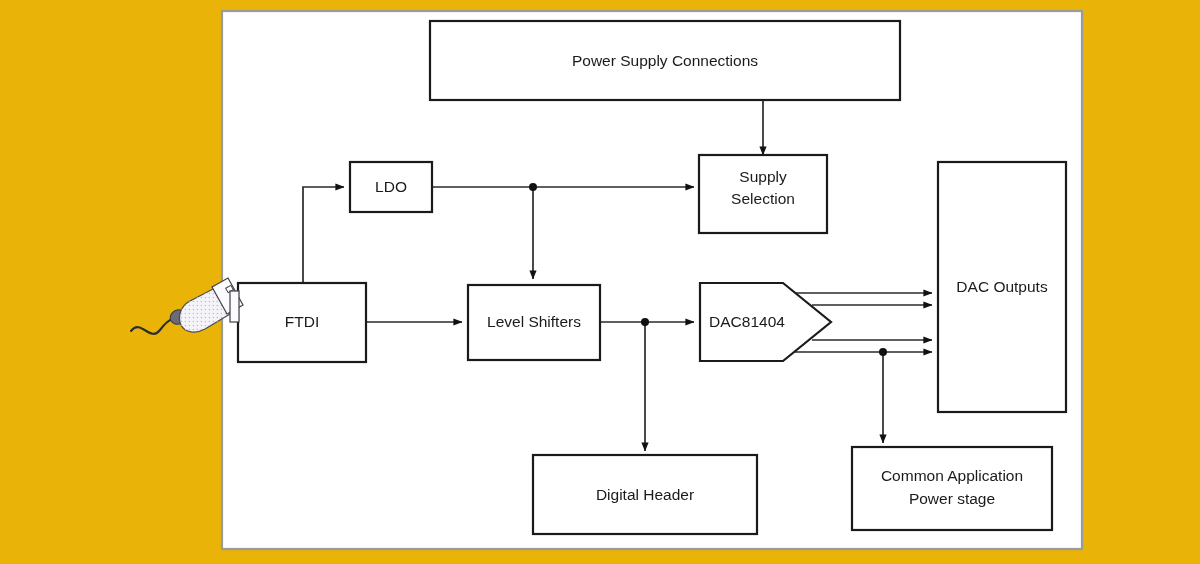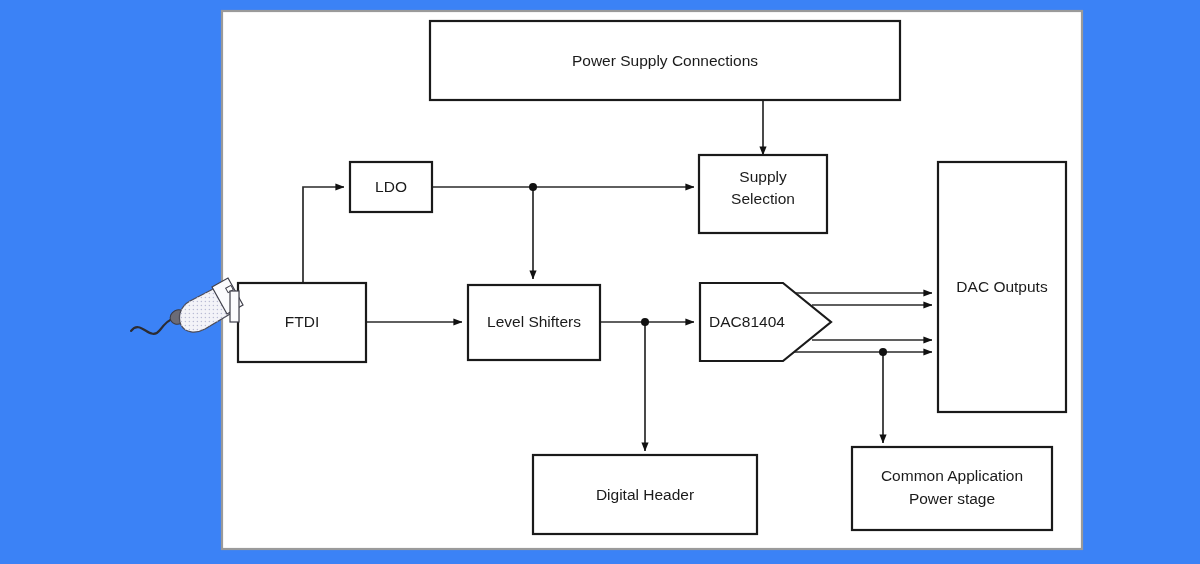--- a/index.html
+++ b/index.html
@@ -11,21 +11,21 @@
   body {
     width: 1200px;
     height: 564px;
     font-family: "Liberation Sans", sans-serif;
     overflow: hidden;
   }
   #diagram-root {
     position: relative;
     width: 1200px;
     height: 564px;
-    background: #3b82f6;
+    background: #eab308;
   }
   svg#block-diagram {
     display: block;
     width: 1200px;
     height: 564px;
   }
   .blk-rect {
     fill: #ffffff;
     stroke: #1a1a1a;
     stroke-width: 2.2;

